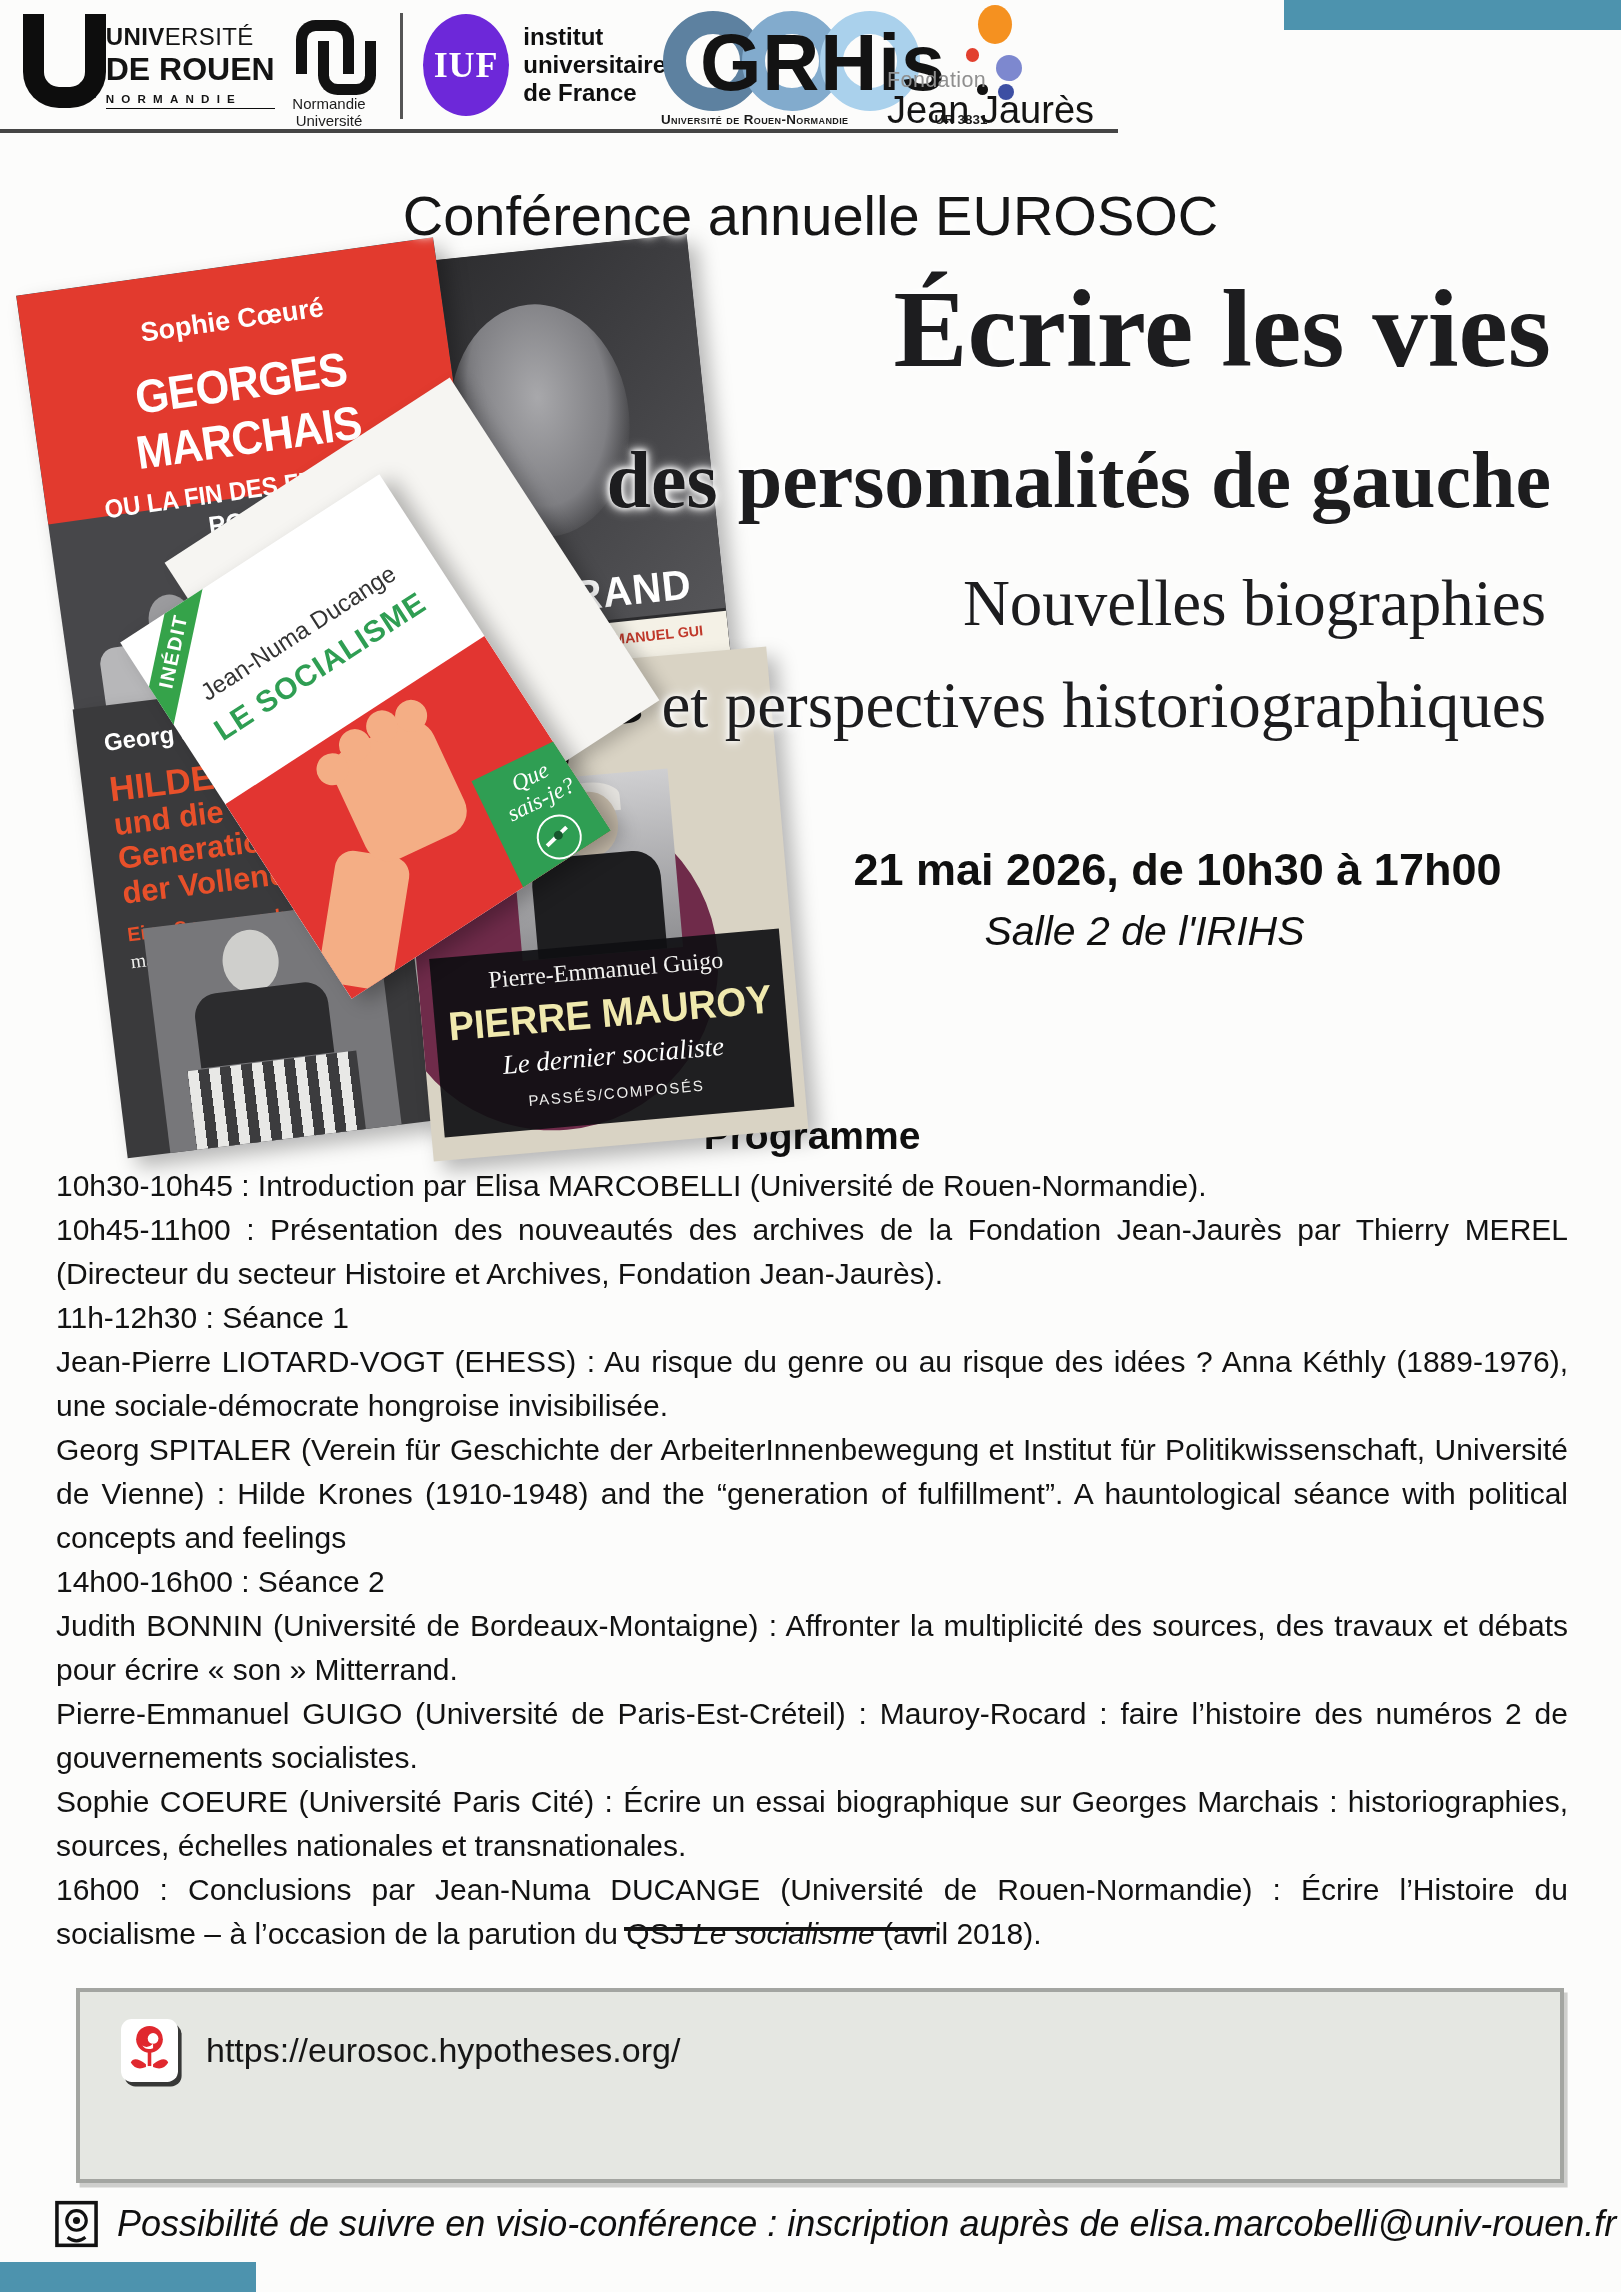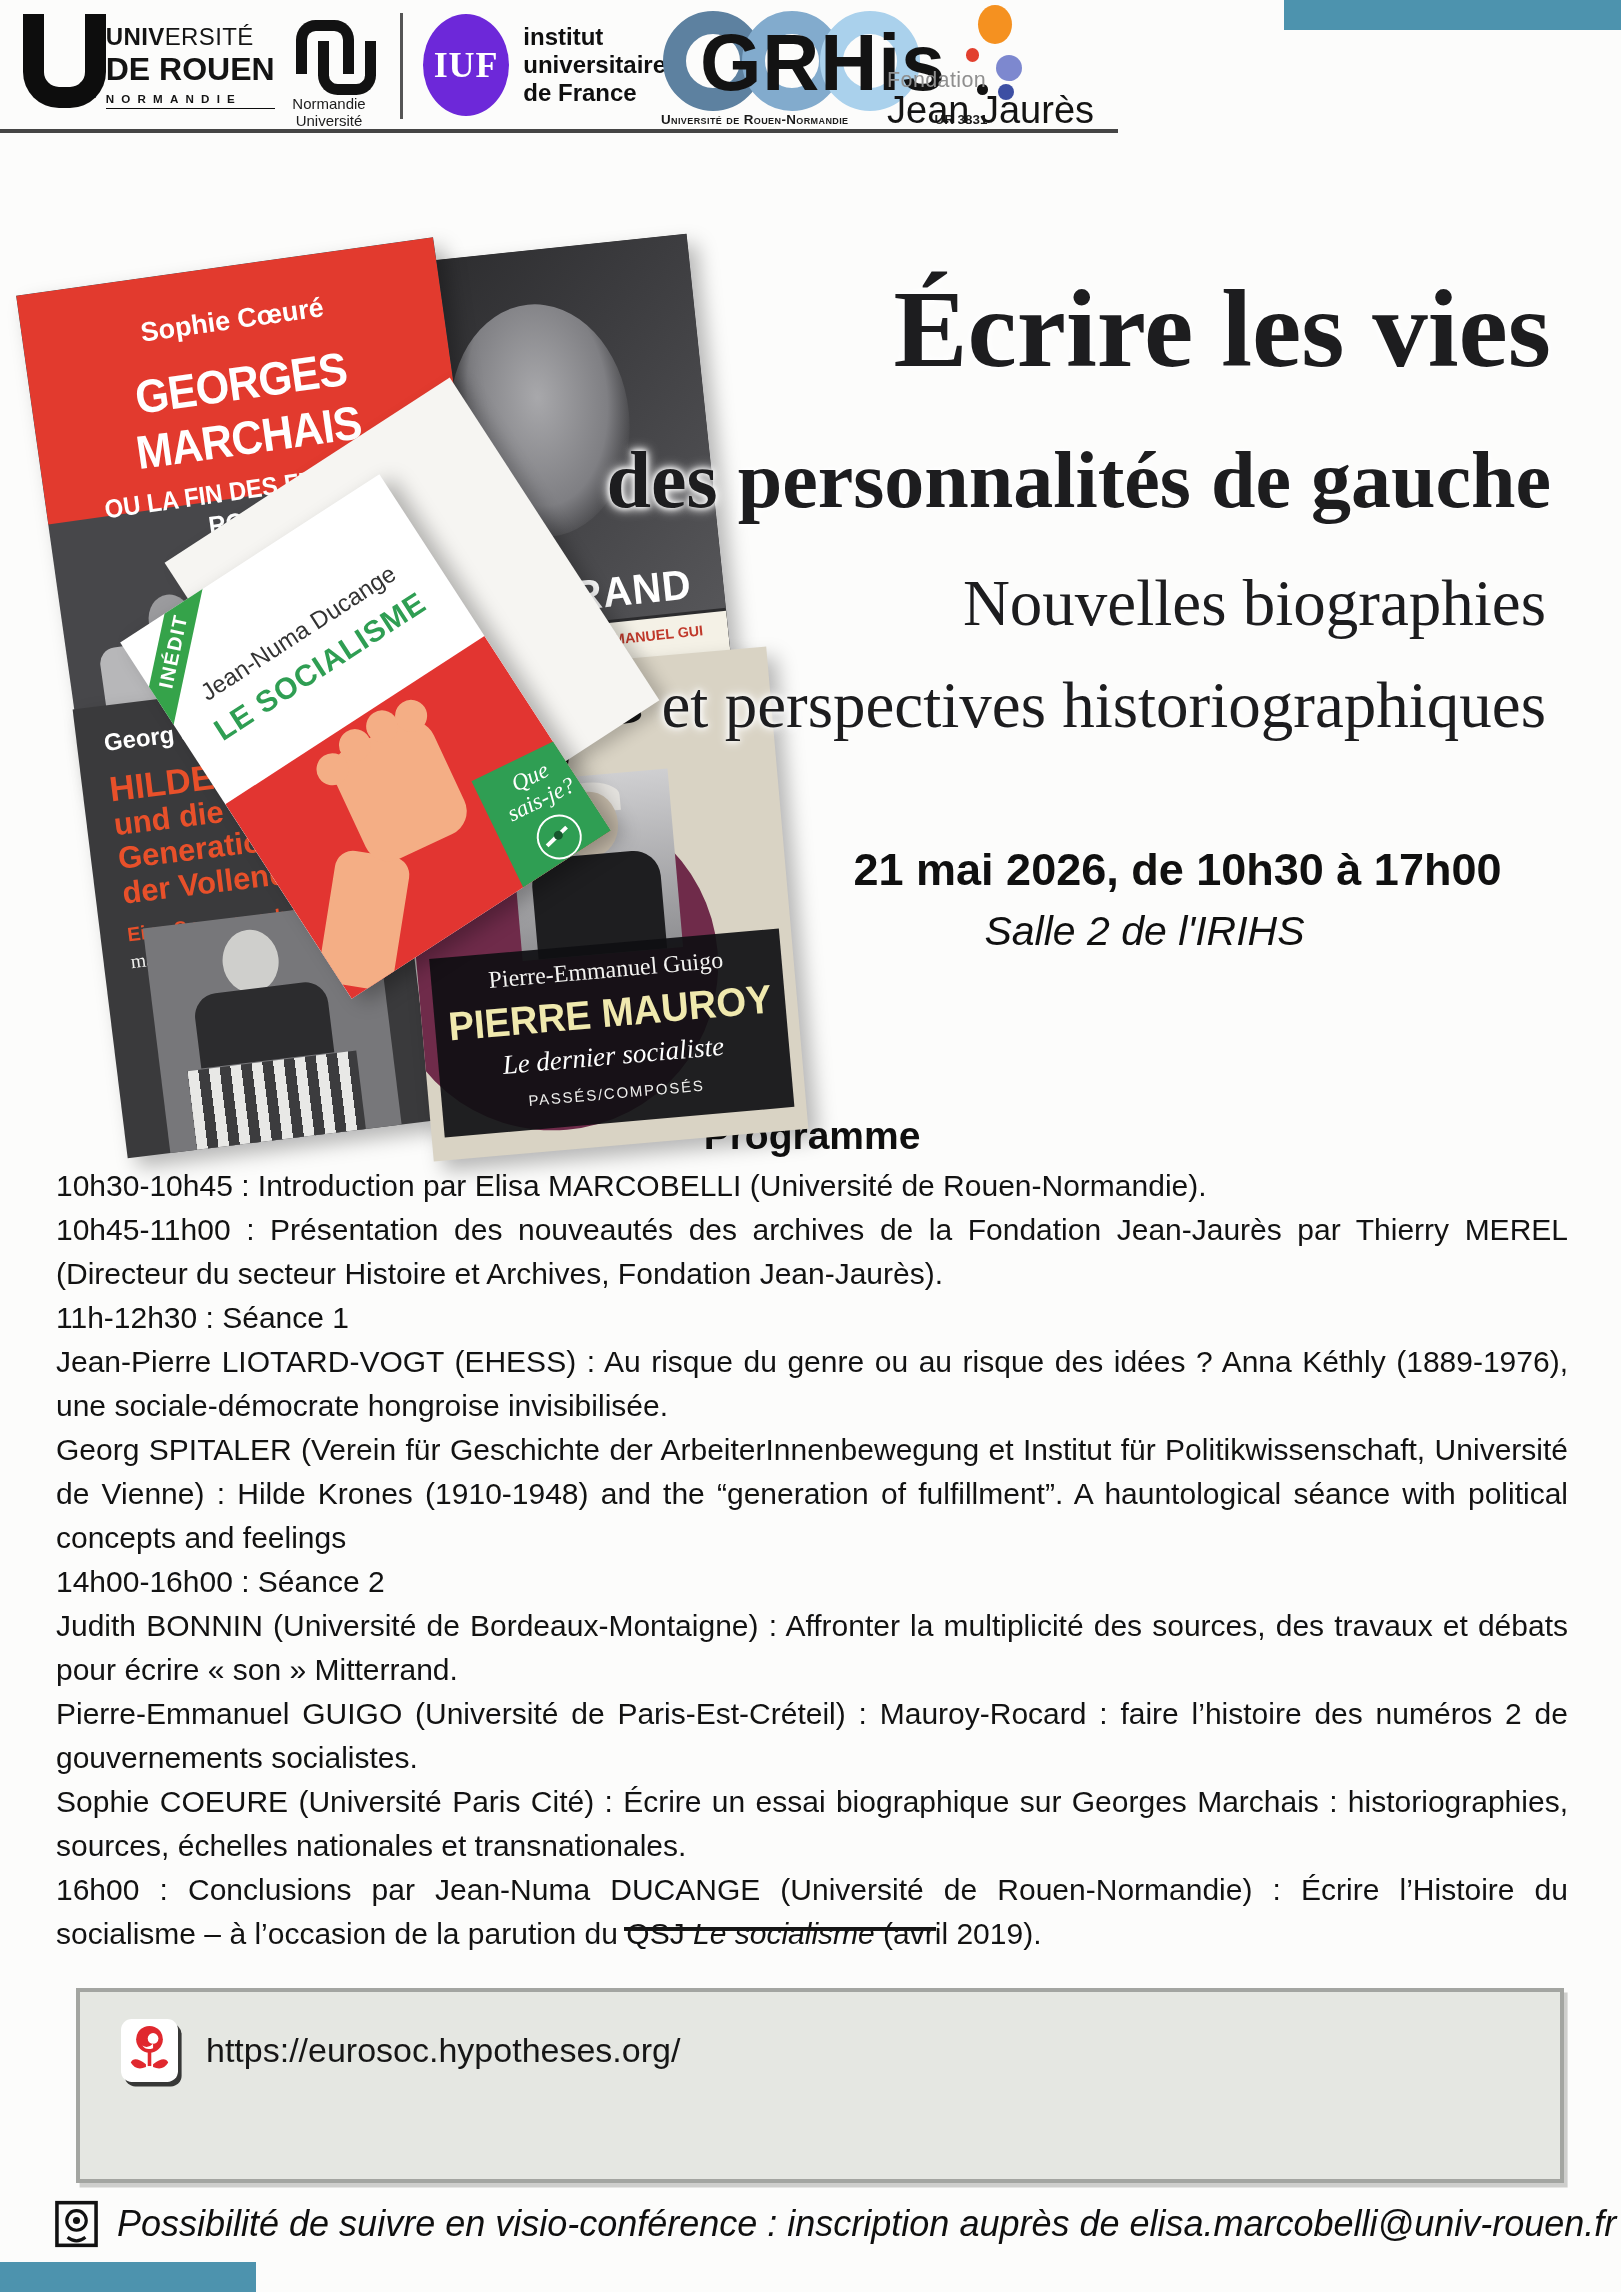--- a/index.html
+++ b/index.html
@@ -207,20 +207,21 @@
     <div class="dot d-red"></div>
     <div class="dot d-peri"></div>
     <div class="dot d-navy"></div>
     <div class="dot d-black"></div>
     <div class="fjj-fond">Fondation</div>
     <div class="fjj-name">Jean Jaurès</div>
   </div>
 
   <div class="abs header-rule"></div>
 
+  <div class="abs kicker glow">Conférence annuelle EUROSOC</div>
   <div class="abs t1 serif glow">Écrire les vies</div>
   <div class="abs t2 serif glow">des personnalités de gauche</div>
   <div class="abs s1 serif glow">Nouvelles biographies</div>
   <div class="abs s2 serif glow">et perspectives historiographiques</div>
   <div class="abs date">21 mai 2026, de 10h30 à 17h00</div>
   <div class="abs loc">Salle 2 de l'IRIHS</div>
 
   <div class="abs collage">
 
     <div class="pages" style="left:224px;top:296px;width:340px;height:385px;transform:rotate(-33deg);z-index:5;"></div>
@@ -313,21 +314,21 @@
   <div class="abs prog">
     <p>10h30-10h45 : Introduction par Elisa MARCOBELLI (Université de Rouen-Normandie).</p>
     <p>10h45-11h00 : Présentation des nouveautés des archives de la Fondation Jean-Jaurès par Thierry MEREL (Directeur du secteur Histoire et Archives, Fondation Jean-Jaurès).</p>
     <p class="bold-line">11h-12h30 : Séance 1</p>
     <p>Jean-Pierre LIOTARD-VOGT (EHESS) : Au risque du genre ou au risque des idées ? Anna Kéthly (1889-1976), une sociale-démocrate hongroise invisibilisée.</p>
     <p>Georg SPITALER (Verein für Geschichte der ArbeiterInnenbewegung et Institut für Politikwissenschaft, Université de Vienne) : Hilde Krones (1910-1948) and the “generation of fulfillment”. A hauntological séance with political concepts and feelings</p>
     <p class="bold-line">14h00-16h00 : Séance 2</p>
     <p>Judith BONNIN (Université de Bordeaux-Montaigne) : Affronter la multiplicité des sources, des travaux et débats pour écrire « son » Mitterrand.</p>
     <p>Pierre-Emmanuel GUIGO (Université de Paris-Est-Créteil) : Mauroy-Rocard : faire l’histoire des numéros 2 de gouvernements socialistes.</p>
     <p>Sophie COEURE (Université Paris Cité) : Écrire un essai biographique sur Georges Marchais : historiographies, sources, échelles nationales et transnationales.</p>
-    <p><span>16h00 : Conclusions par Jean-Numa DUCANGE (Université de Rouen-Normandie) : Écrire l’Histoire du socialisme – à l’occasion de la parution du QSJ </span><span style="font-style:italic">Le socialisme</span><span> (avril 2019).</span></p>
+    <p><span>16h00 : Conclusions par Jean-Numa DUCANGE (Université de Rouen-Normandie) : Écrire l’Histoire du socialisme – à l’occasion de la parution du QSJ </span><span style="font-style:italic">Le socialisme</span><span> (avril 2018).</span></p>
   </div>
 
   <div class="abs divider"></div>
 
   <div class="abs netbox">
     <div class="net-url-row">
       <div class="hyp">
         <svg width="41" height="50" viewBox="0 0 46 56">
           <circle cx="23" cy="16" r="15" fill="#e0282e"></circle>
           <circle cx="27" cy="15" r="6" fill="#ffffff"></circle>

